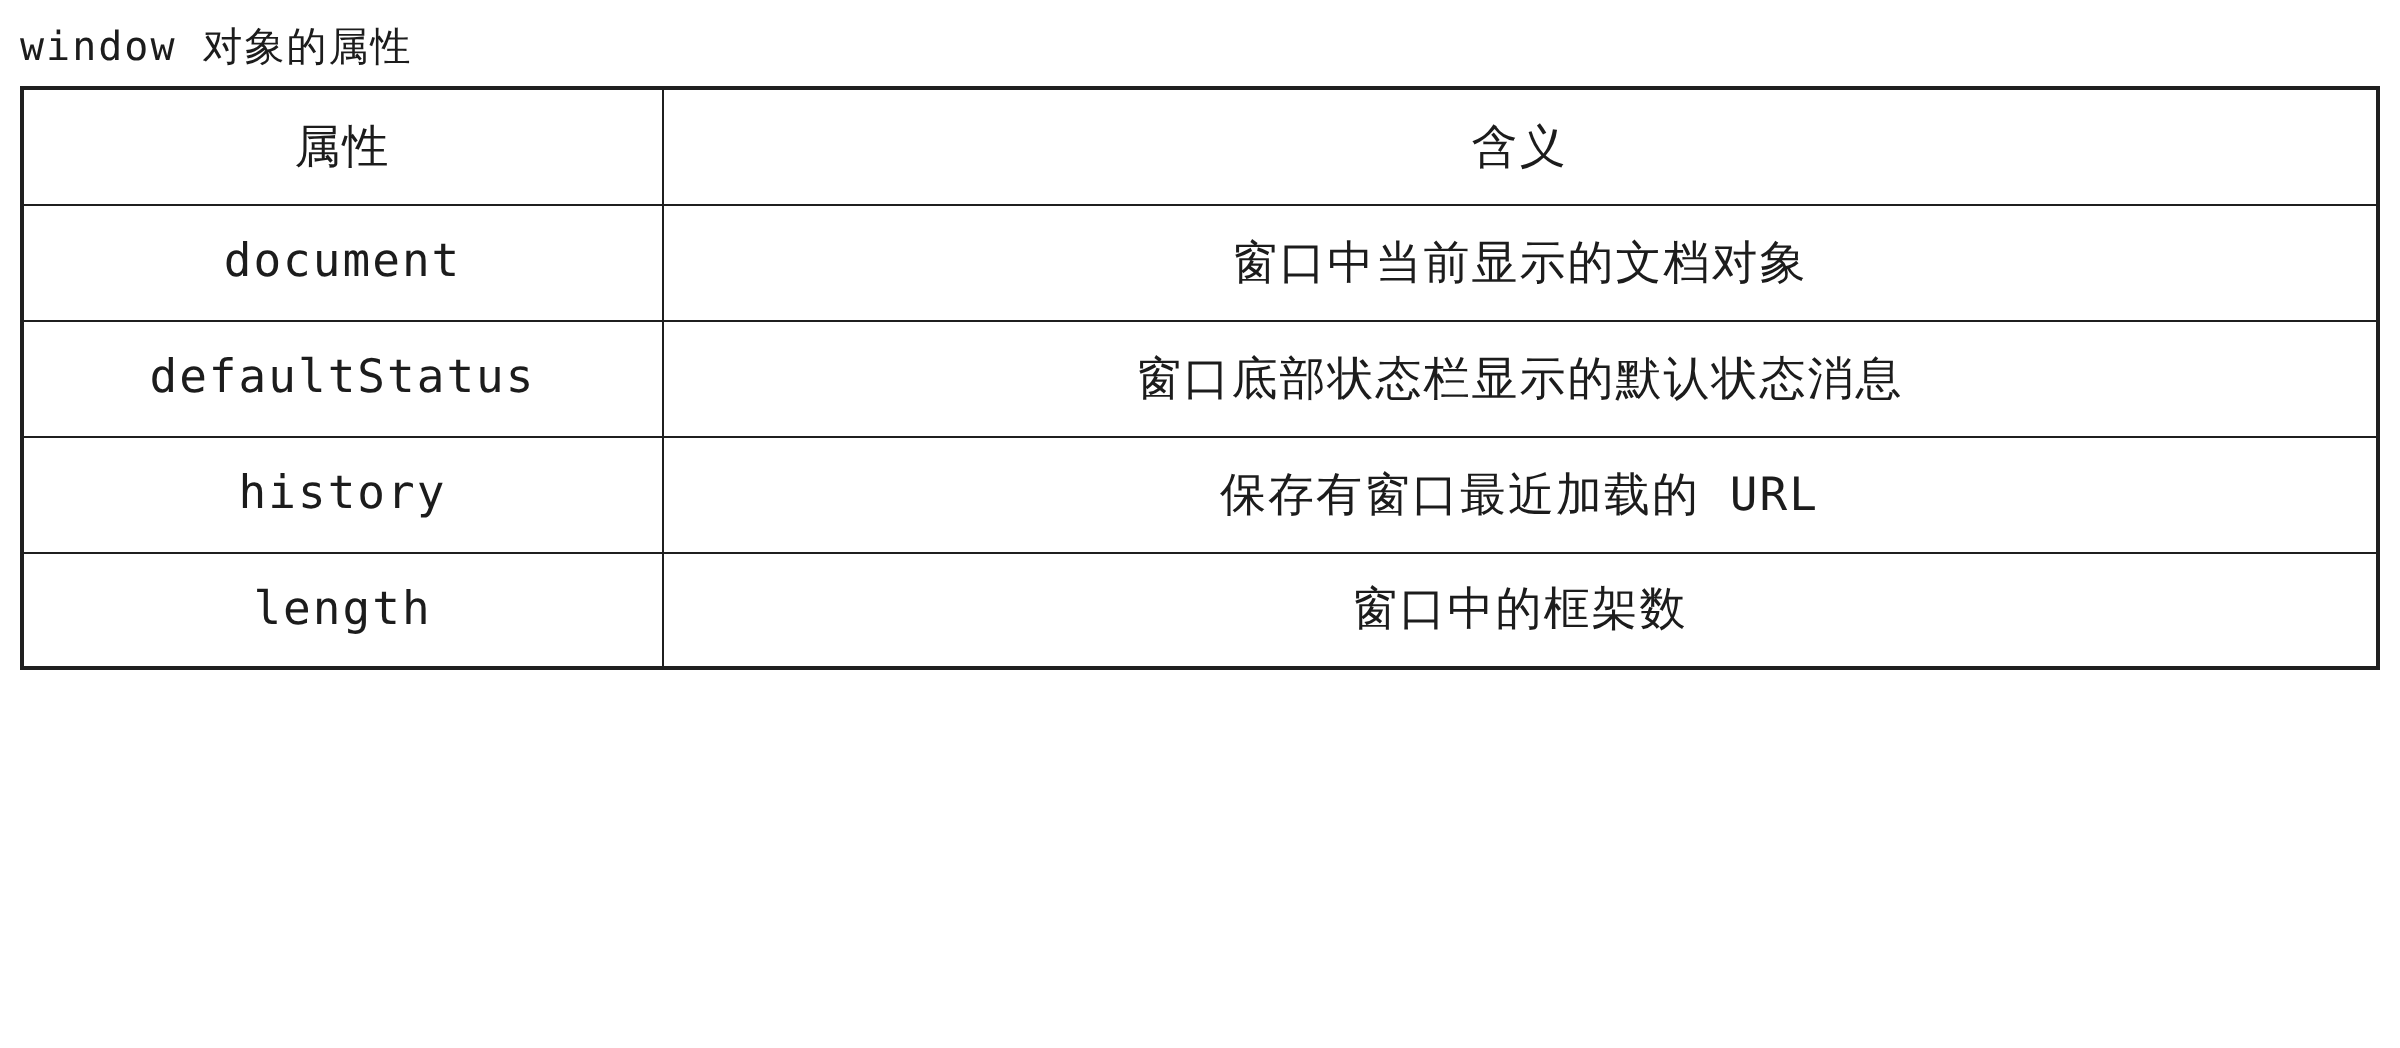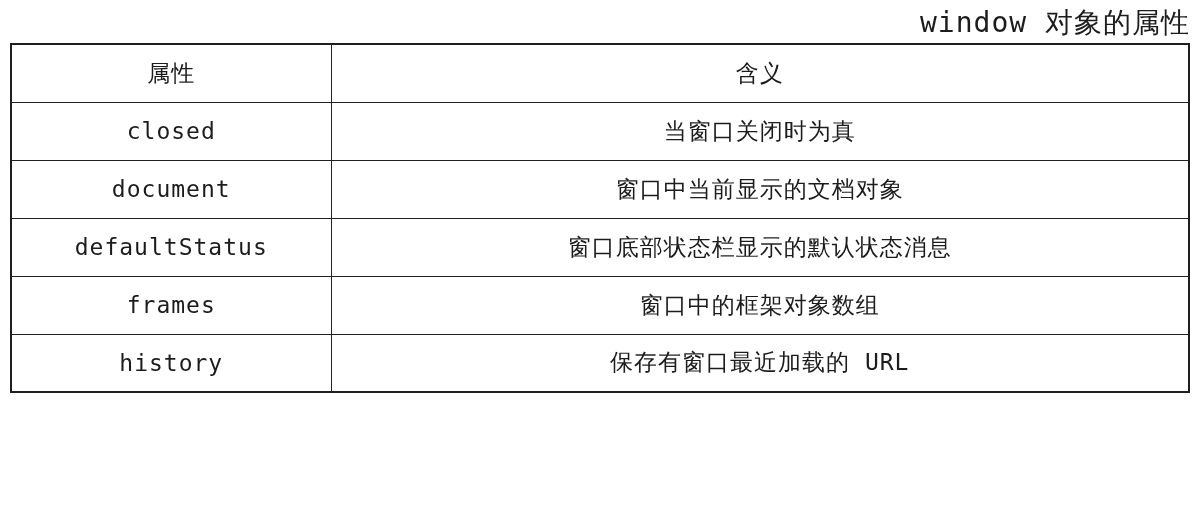--- a/index.html
+++ b/index.html
@@ -10,22 +10,22 @@
     font-family: "DejaVu Sans Mono", "Liberation Mono", monospace;
     color: #1c1c1c;
     overflow: hidden;
   }
   .page {
     width: 1200px;
     height: 524px;
     padding: 6px 10px 0 10px;
   }
   .title {
-    text-align: right;
-    font-size: 28px;
+    text-align: left;
+    font-size: 20px;
     letter-spacing: 1px;
     height: 37px;
     line-height: 34px;
     font-weight: 500;
   }
   table.props {
     width: 1180px;
     border-collapse: collapse;
     table-layout: fixed;
     border: 2px solid #1f1f1f;
@@ -51,34 +51,30 @@
 
   <table class="props">
     <thead>
       <tr>
         <th class="col-prop">属性</th>
         <th>含义</th>
       </tr>
     </thead>
     <tbody>
       <tr>
-        <td class="col-prop">closed</td>
-        <td>当窗口关闭时为真</td>
-      </tr>
-      <tr>
         <td class="col-prop">document</td>
         <td>窗口中当前显示的文档对象</td>
       </tr>
       <tr>
         <td class="col-prop">defaultStatus</td>
         <td>窗口底部状态栏显示的默认状态消息</td>
       </tr>
       <tr>
-        <td class="col-prop">frames</td>
-        <td>窗口中的框架对象数组</td>
+        <td class="col-prop">history</td>
+        <td>保存有窗口最近加载的 URL</td>
       </tr>
       <tr>
-        <td class="col-prop">history</td>
-        <td>保存有窗口最近加载的 URL</td>
+        <td class="col-prop">length</td>
+        <td>窗口中的框架数</td>
       </tr>
     </tbody>
   </table>
 </div>
 
 </body></html>

